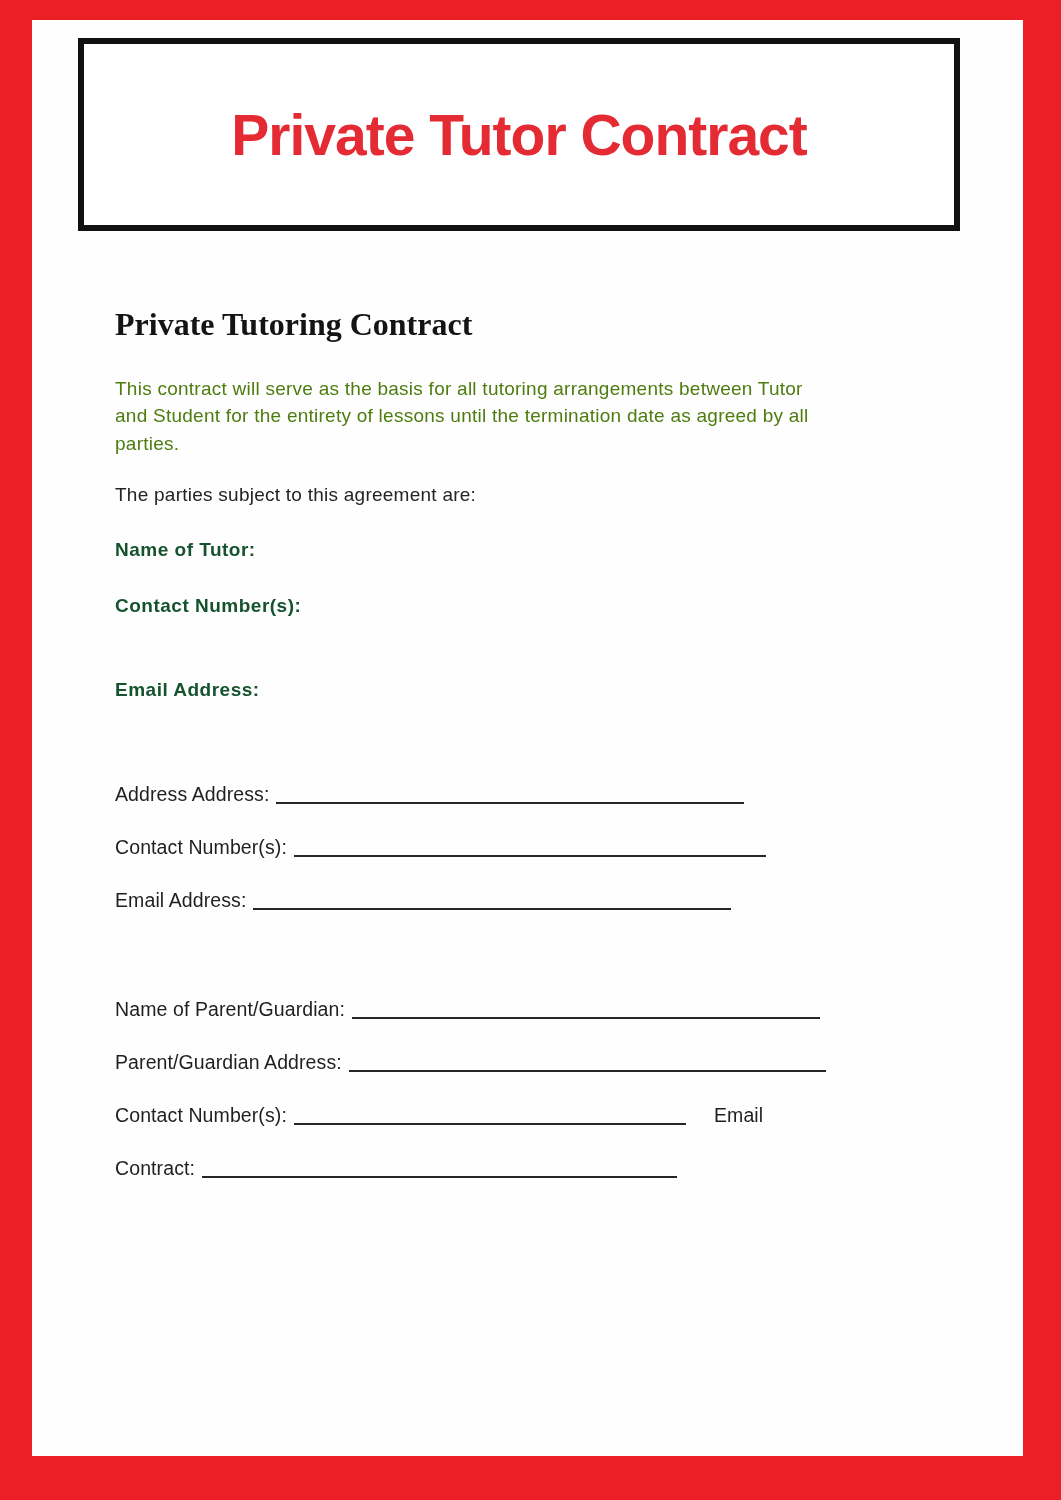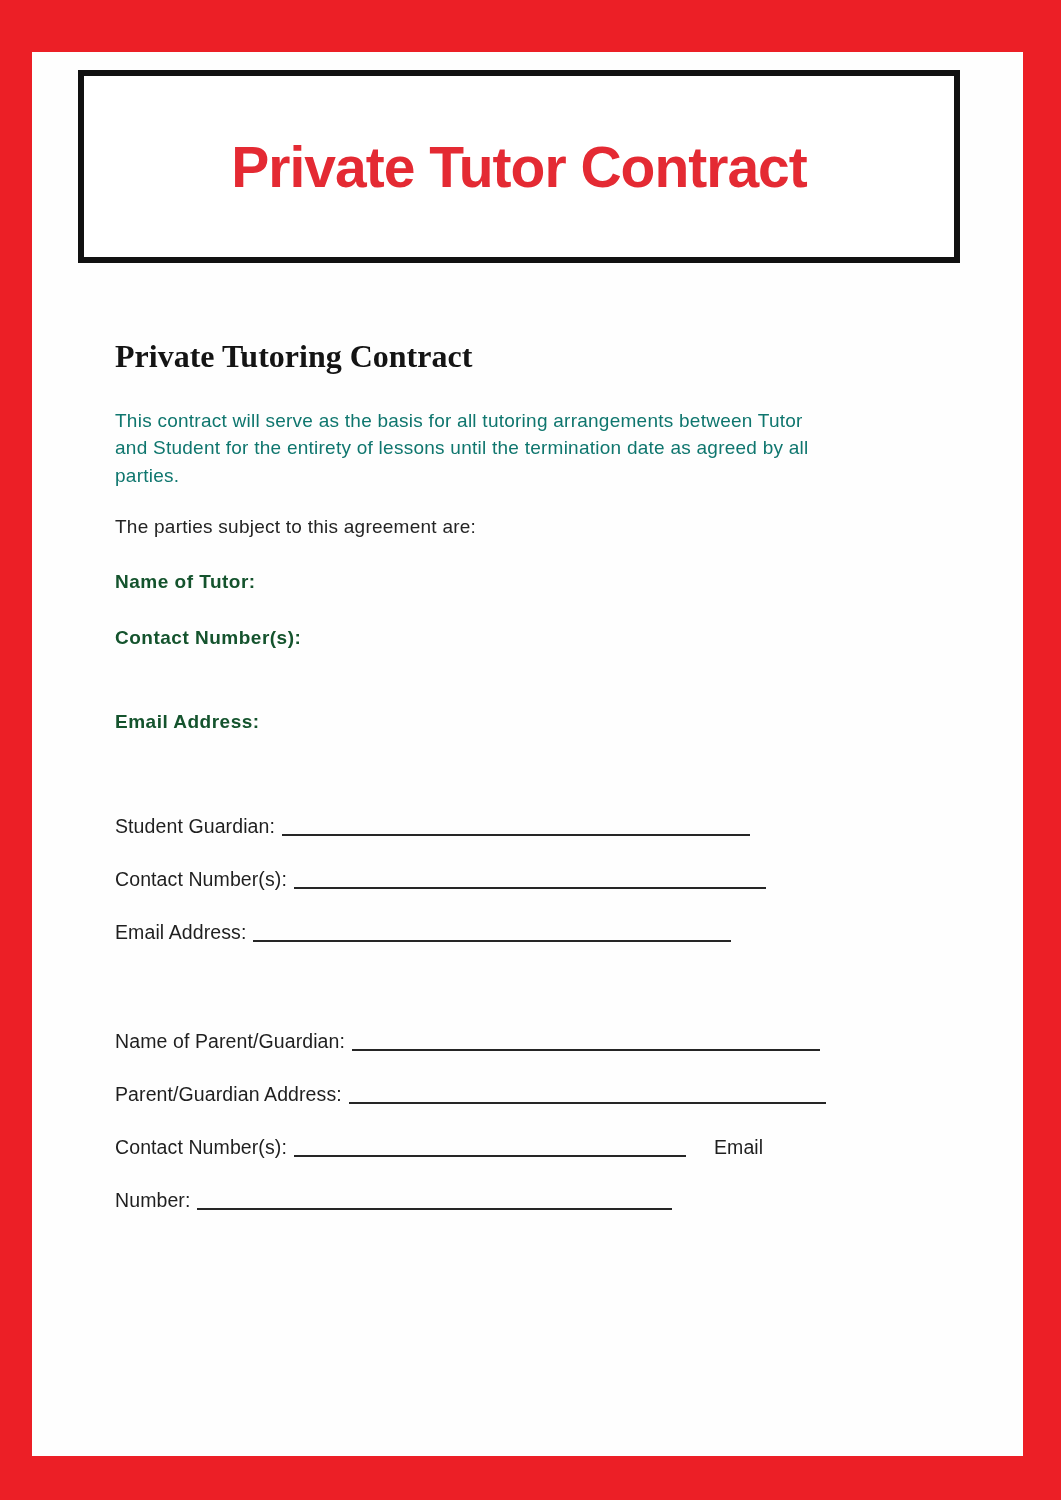--- a/index.html
+++ b/index.html
@@ -1,21 +1,21 @@
 <!DOCTYPE html>
 <html><head>
 <meta charset="utf-8">
 <style>
   html,body{margin:0;padding:0;background:#ffffff;}
   .page{
     position:relative;
     width:1061px;height:1500px;
     box-sizing:border-box;
     background:#ec1f26;
-    padding:52px 38px 44px 32px;
+    padding:20px 38px 44px 32px;
     font-family:"Liberation Sans",sans-serif;
   }
   .sheet{
     position:relative;
     width:100%;height:100%;
     box-sizing:border-box;
     background:#fefefe;
   }
   .banner{
     position:absolute;left:46px;top:18px;
@@ -43,21 +43,21 @@
     font-weight:700;
     font-size:32px;
     line-height:1.15;
     color:#141414;
   }
   .intro{
     margin-top:32px;
     font-size:19px;
     line-height:27.5px;
     letter-spacing:0.25px;
-    color:#0f766e;
+    color:#4d7c0f;
     white-space:pre-line;
   }
   .parties{
     margin-top:27px;
     font-size:19px;
     letter-spacing:0.25px;
     color:#242424;
   }
   .tutor-fields{margin-top:33px;}
   .tutor-field{
@@ -121,21 +121,21 @@
       <div class="tutor-fields">
         <div class="tutor-field">Name of Tutor:</div>
         <div class="tutor-field">Contact Number(s):</div>
         <div class="tutor-field email-gap">Email Address:</div>
       </div>
 
       <div class="fill-section student">
 
 
         <div class="fill-row">
-          <span class="fill-label">Student Guardian:</span><span class="fill-line ln-s2"><span class="fill-value"></span></span>
+          <span class="fill-label">Address Address:</span><span class="fill-line ln-s2"><span class="fill-value"></span></span>
         </div>
 
         <div class="fill-row">
           <span class="fill-label">Contact Number(s):</span><span class="fill-line ln-s3"><span class="fill-value"></span></span>
         </div>
 
         <div class="fill-row">
           <span class="fill-label">Email Address:</span><span class="fill-line ln-s4"><span class="fill-value"></span></span>
         </div>
 
@@ -149,20 +149,20 @@
 
         <div class="fill-row">
           <span class="fill-label">Parent/Guardian Address:</span><span class="fill-line ln-p2"><span class="fill-value"></span></span>
         </div>
 
         <div class="fill-row">
           <span class="fill-label">Contact Number(s):</span><span class="fill-line ln-p3"><span class="fill-value"></span></span><span class="fill-suffix">Email</span>
         </div>
 
         <div class="fill-row">
-          <span class="fill-label">Number:</span><span class="fill-line ln-p4"><span class="fill-value"></span></span>
+          <span class="fill-label">Contract:</span><span class="fill-line ln-p4"><span class="fill-value"></span></span>
         </div>
 
       </div>
 
     </div>
   </div>
 </div>
 
 </body></html>

